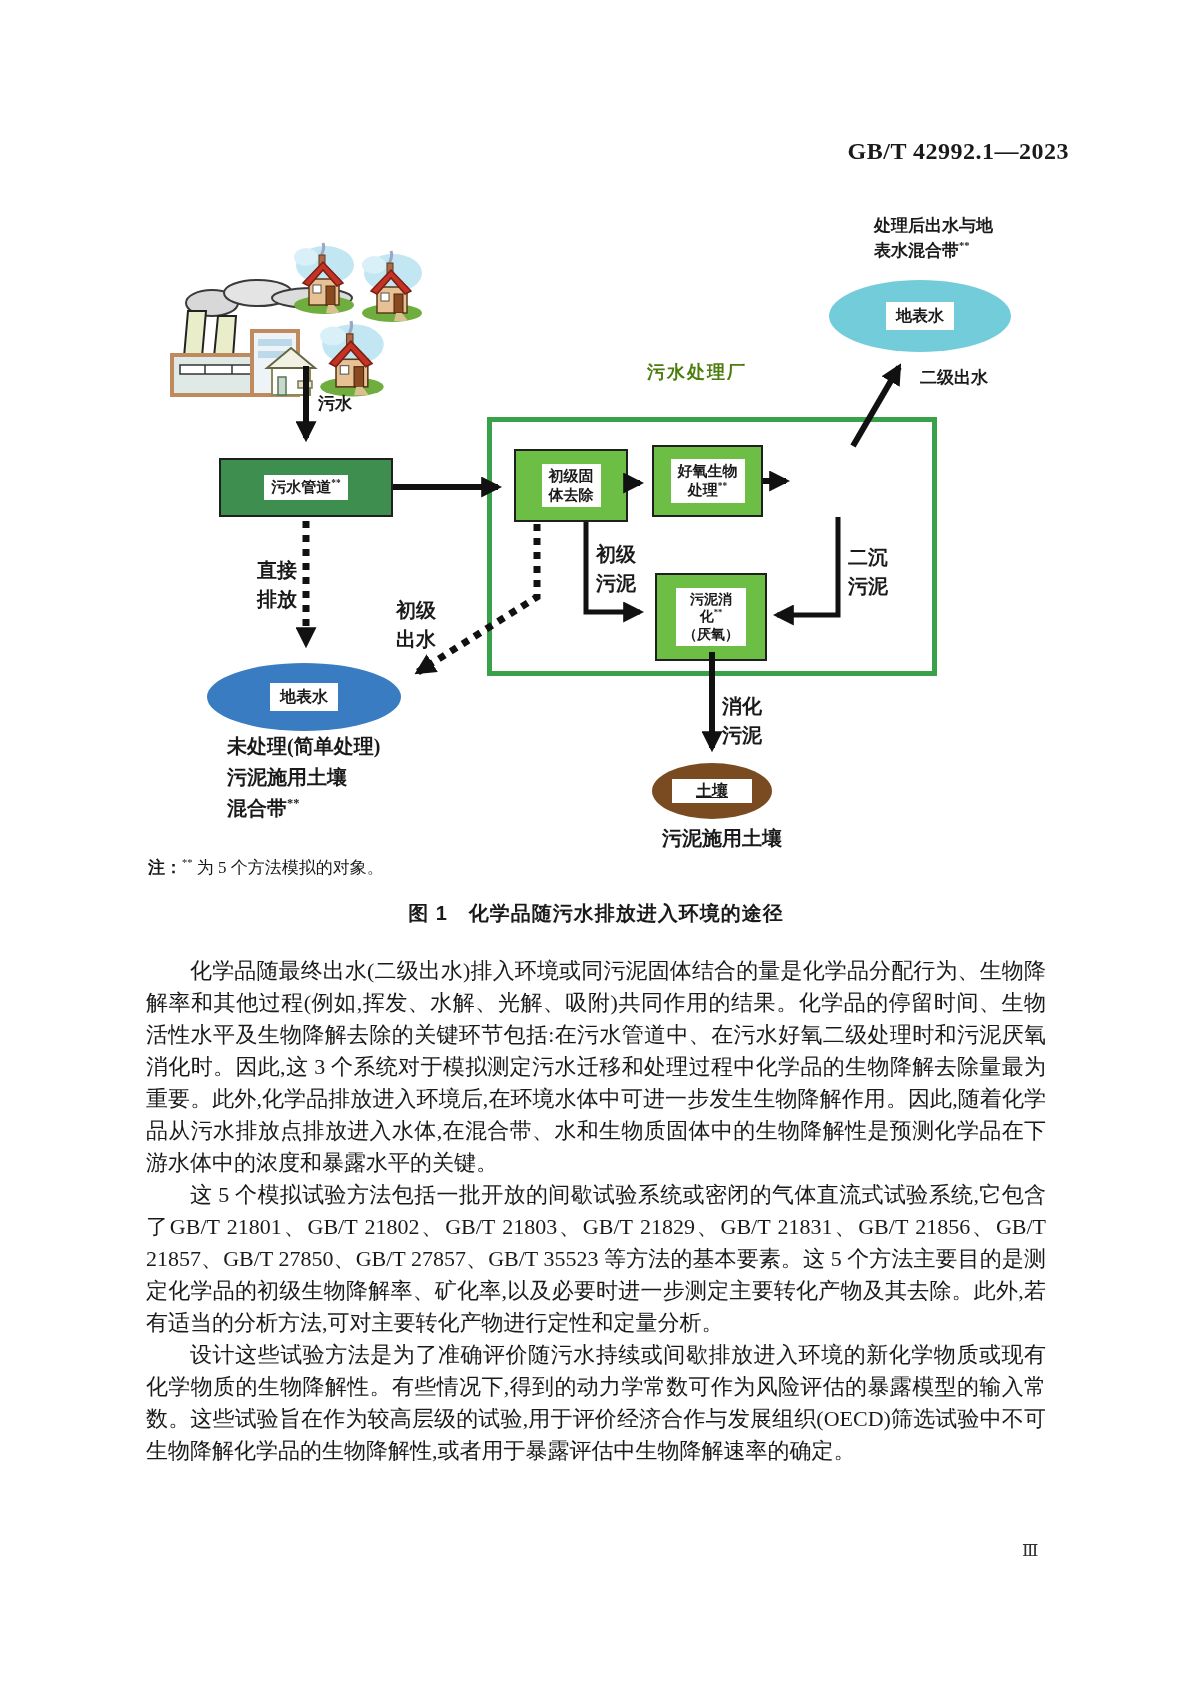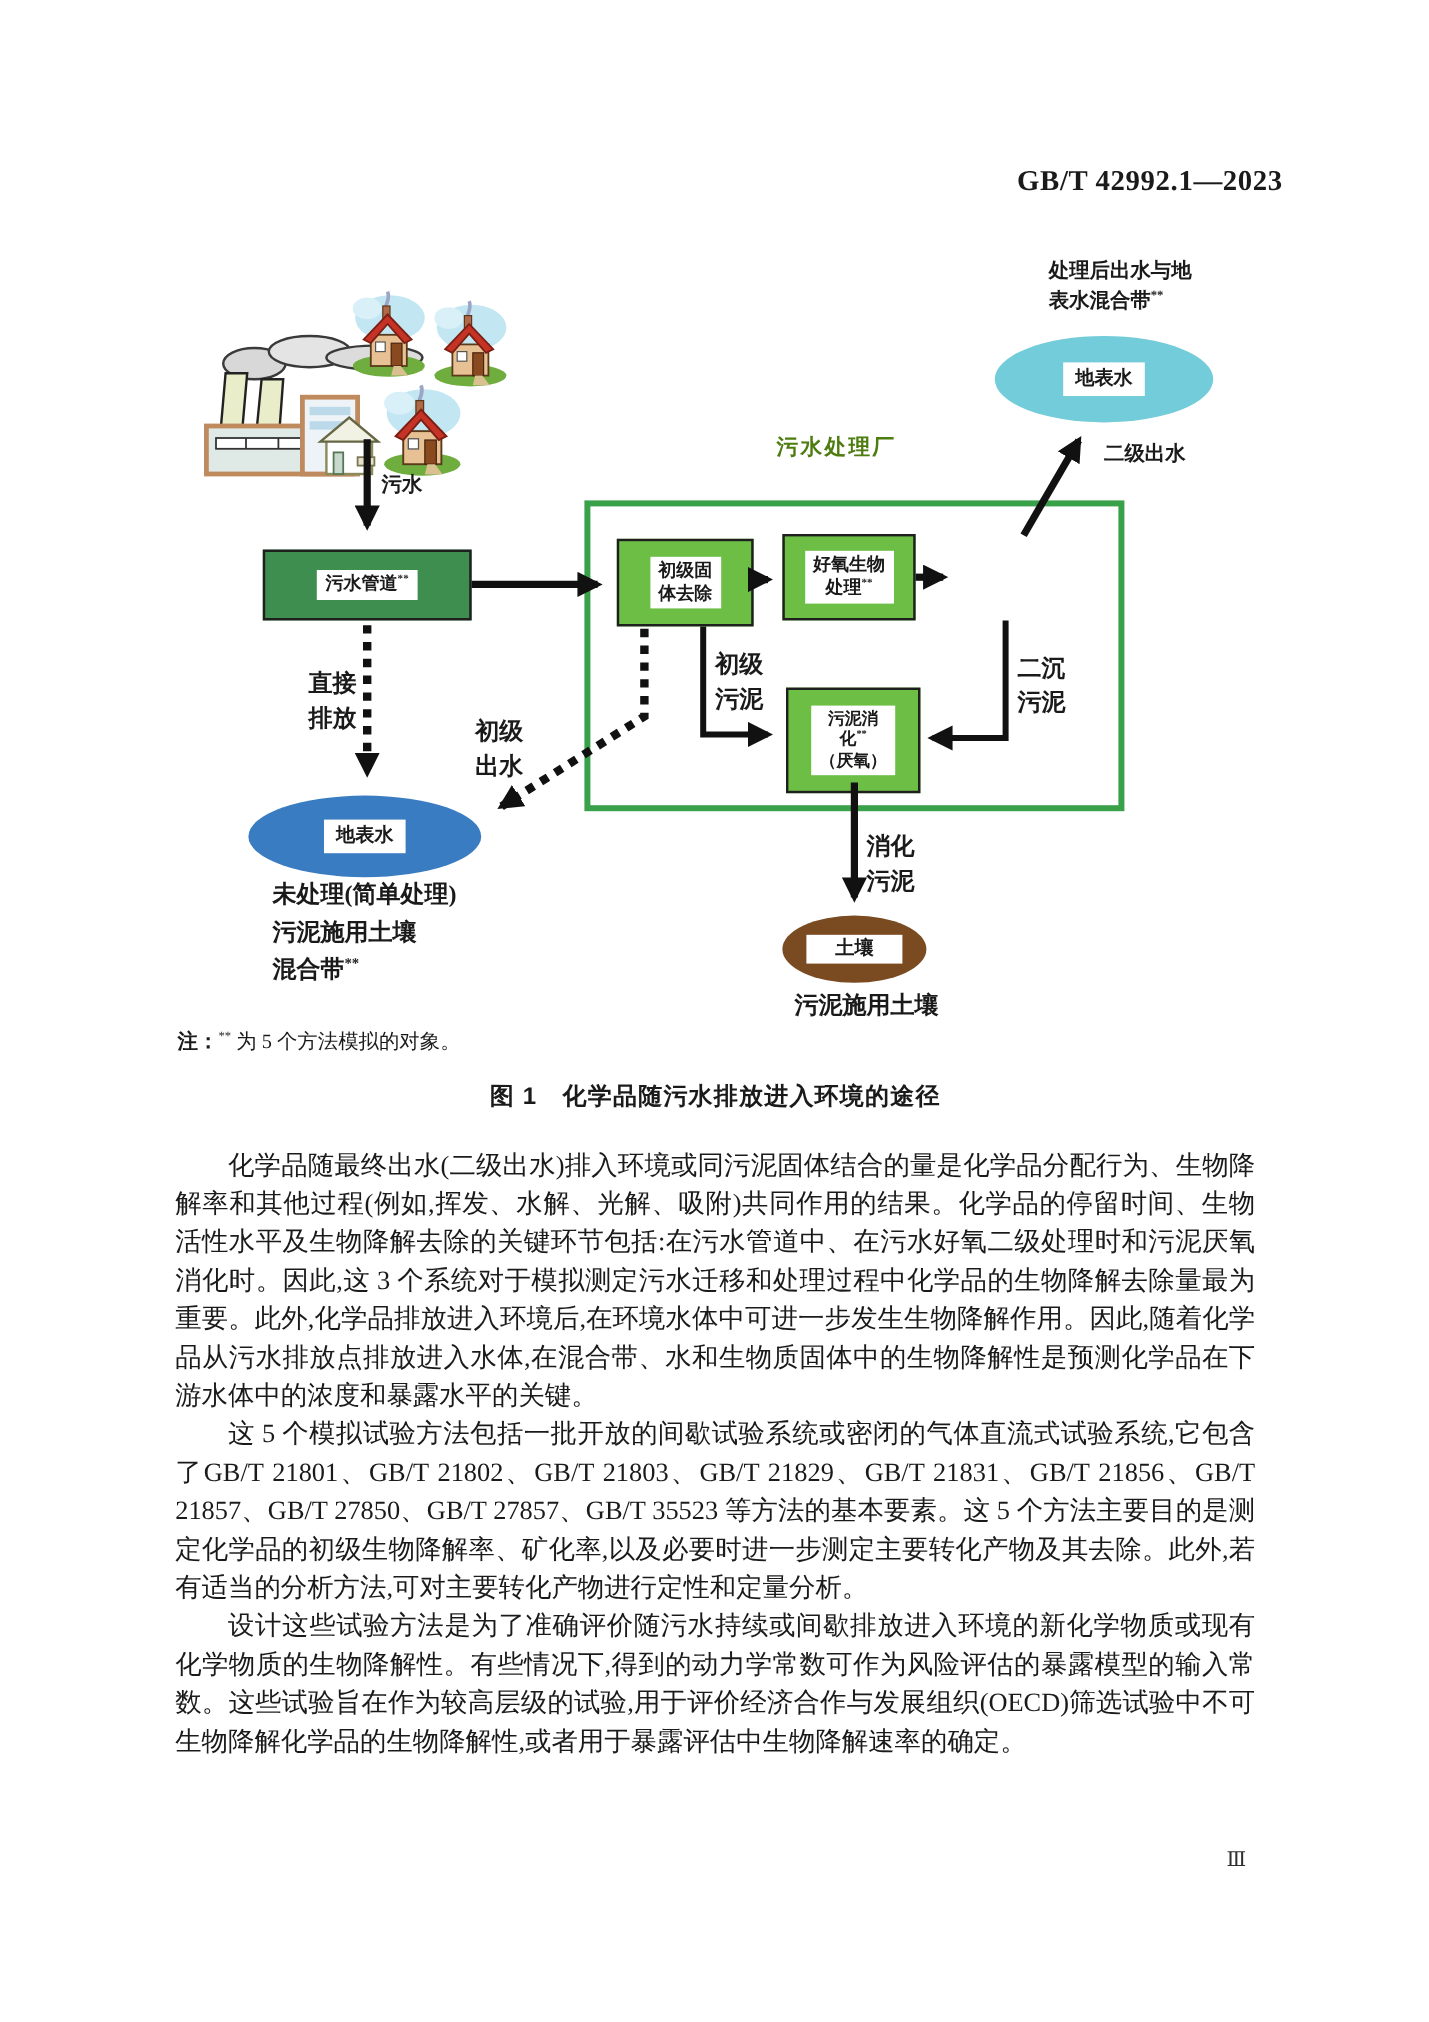--- a/index.html
+++ b/index.html
@@ -145,21 +145,21 @@
 
     <div class="ellipse" style="left:829px;top:280px;width:182px;height:72px;background:#73ccd9;">
       <div class="wlabel">地表水</div>
     </div>
 
     <div class="ellipse" style="left:207px;top:663px;width:194px;height:68px;background:#3a7cc2;">
       <div class="wlabel">地表水</div>
     </div>
 
     <div class="ellipse" style="left:652px;top:763px;width:120px;height:56px;background:#7a4a21;">
-      <div class="wlabel" style="padding:2px 24px;">土壤</div>
+      <div class="wlabel" style="padding:2px 24px;text-decoration:underline;">土壤</div>
     </div>
 
     <svg class="arrows" width="1191" height="860" viewBox="0 0 1191 860">
       <defs>
         <marker id="ah" viewBox="0 0 10 10" refX="8" refY="5" markerWidth="21" markerHeight="21" markerUnits="userSpaceOnUse" orient="auto">
           <path d="M0,0 L10,5 L0,10 Z" fill="#111111"></path>
         </marker>
       </defs>
       <line x1="306" y1="366" x2="306" y2="438" stroke="#111" stroke-width="6" marker-end="url(#ah)"></line>
       <line x1="393" y1="487" x2="498" y2="487" stroke="#111" stroke-width="6" marker-end="url(#ah)"></line>

